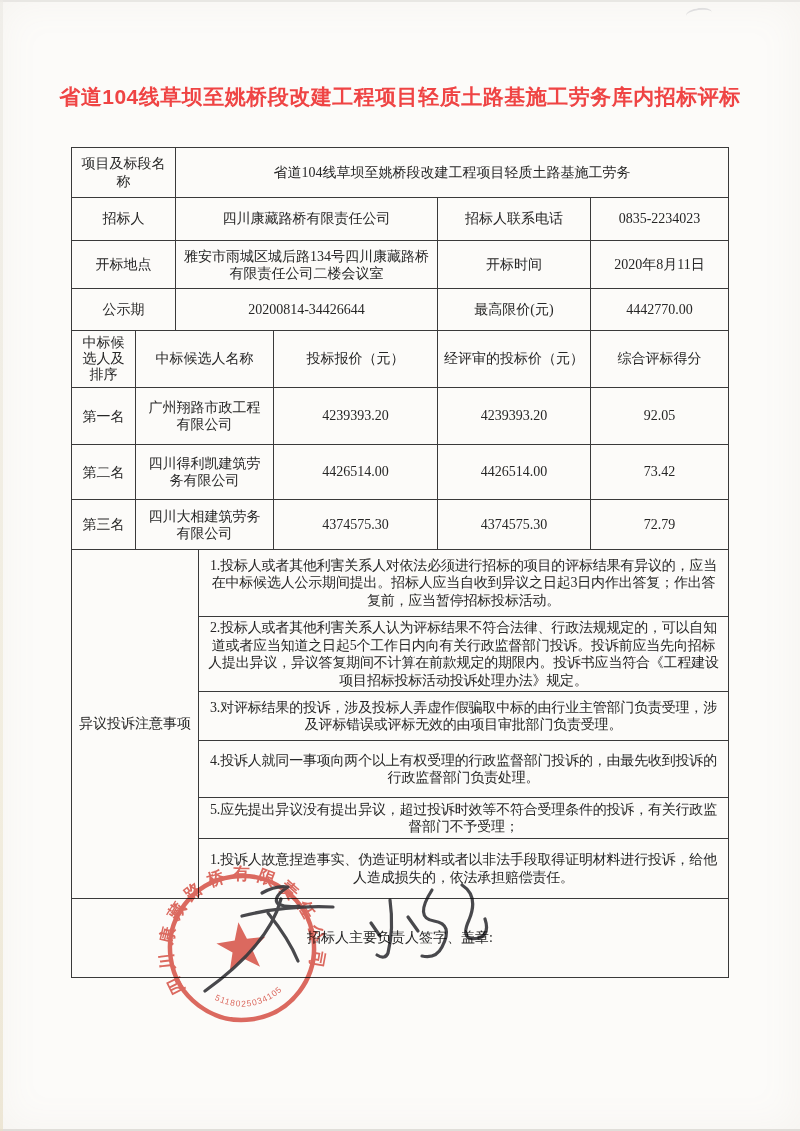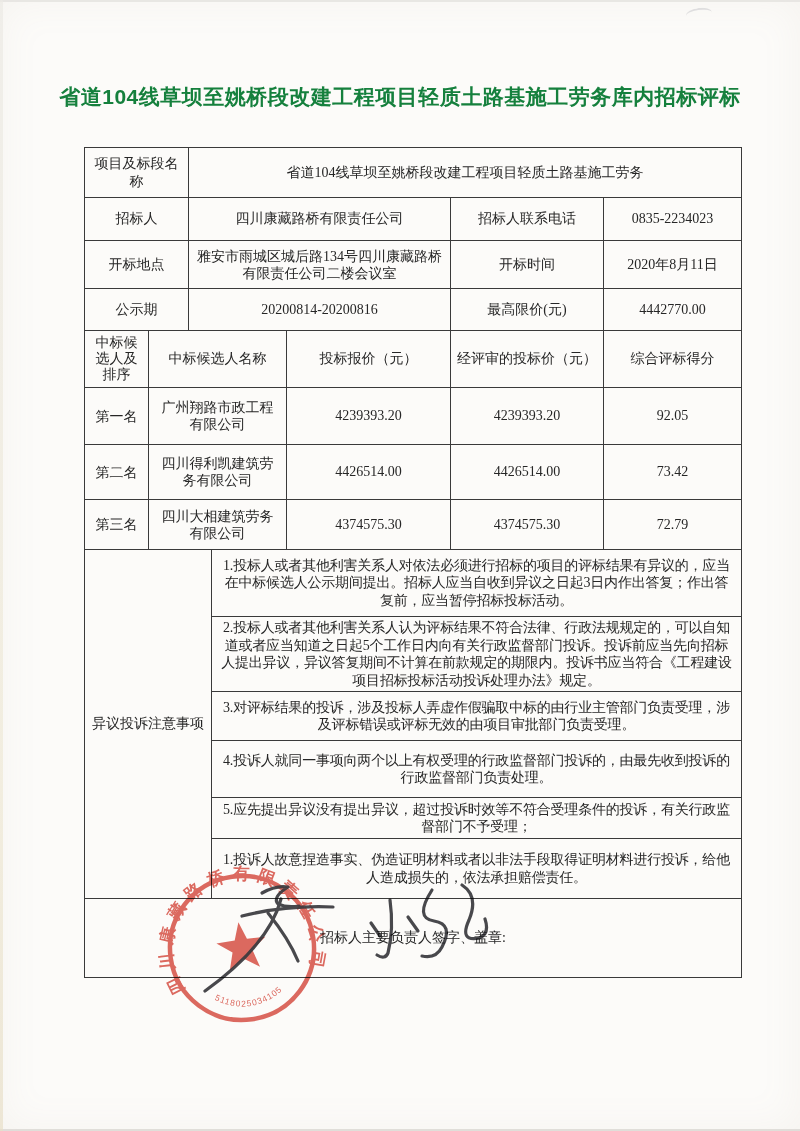--- a/index.html
+++ b/index.html
@@ -11,24 +11,24 @@
   }
   .edge-t{position:absolute;top:0;left:0;width:100%;height:2px;background:#e4e2de;opacity:.8;}
   .edge-b{position:absolute;bottom:0;left:0;width:100%;height:2px;background:#d9d7d2;opacity:.8;}
   .edge-l{position:absolute;top:0;left:0;width:3px;height:100%;
     background:linear-gradient(180deg,#eceae5 0%,#efe9d6 70%,#e8dfc8 100%);opacity:.7;}
   .mark-tr{position:absolute;left:686px;top:8px;width:26px;height:10px;
     border-top:2px solid #c6c6ca;border-radius:50% 50% 0 0;opacity:.5;transform:rotate(-8deg);}
   .title{
     position:absolute;top:84px;left:0;width:100%;text-align:center;
     font-family:"Liberation Sans","DejaVu Sans",sans-serif;font-weight:bold;
-    font-size:21px;line-height:26px;color:#15803d;letter-spacing:.5px;
+    font-size:21px;line-height:26px;color:#ef4444;letter-spacing:.5px;
   }
   table.doc{
-    position:absolute;left:84px;top:147px;width:657px;
+    position:absolute;left:71px;top:147px;width:657px;
     border-collapse:collapse;table-layout:fixed;
   }
   table.doc td{
     border:1.5px solid #3a3a3a;text-align:center;vertical-align:middle;
     font-size:14px;color:#262626;padding:2px 6px;overflow:hidden;
   }
   .h50{height:50px}.h43{height:43px}.h48{height:48px}.h42{height:42px}
   .h45{height:57px}.h57{height:57px}.h55{height:55px}
   .h67{height:67px}.h74{height:74px}.h49{height:49px}.h41{height:41px}
   .h60{height:60px}.h79{height:79px}
@@ -83,21 +83,21 @@
       <td>0835-2234023</td>
     </tr>
     <tr class="h48">
       <td colspan="2">开标地点</td>
       <td colspan="3" class="small">雅安市雨城区城后路134号四川康藏路桥有限责任公司二楼会议室</td>
       <td>开标时间</td>
       <td>2020年8月11日</td>
     </tr>
     <tr class="h42">
       <td colspan="2">公示期</td>
-      <td colspan="3">20200814-20200816</td>
+      <td colspan="3">20200814-34426644</td>
       <td>最高限价(元)</td>
       <td>4442770.00</td>
     </tr>
 
     <tr class="h45">
       <td class="rankhdr">中标候选人及排序</td>
       <td colspan="3" class="hdr">中标候选人名称</td>
       <td class="hdr">投标报价（元）</td>
       <td class="hdr">经评审的投标价（元）</td>
       <td class="hdr">综合评标得分</td>

